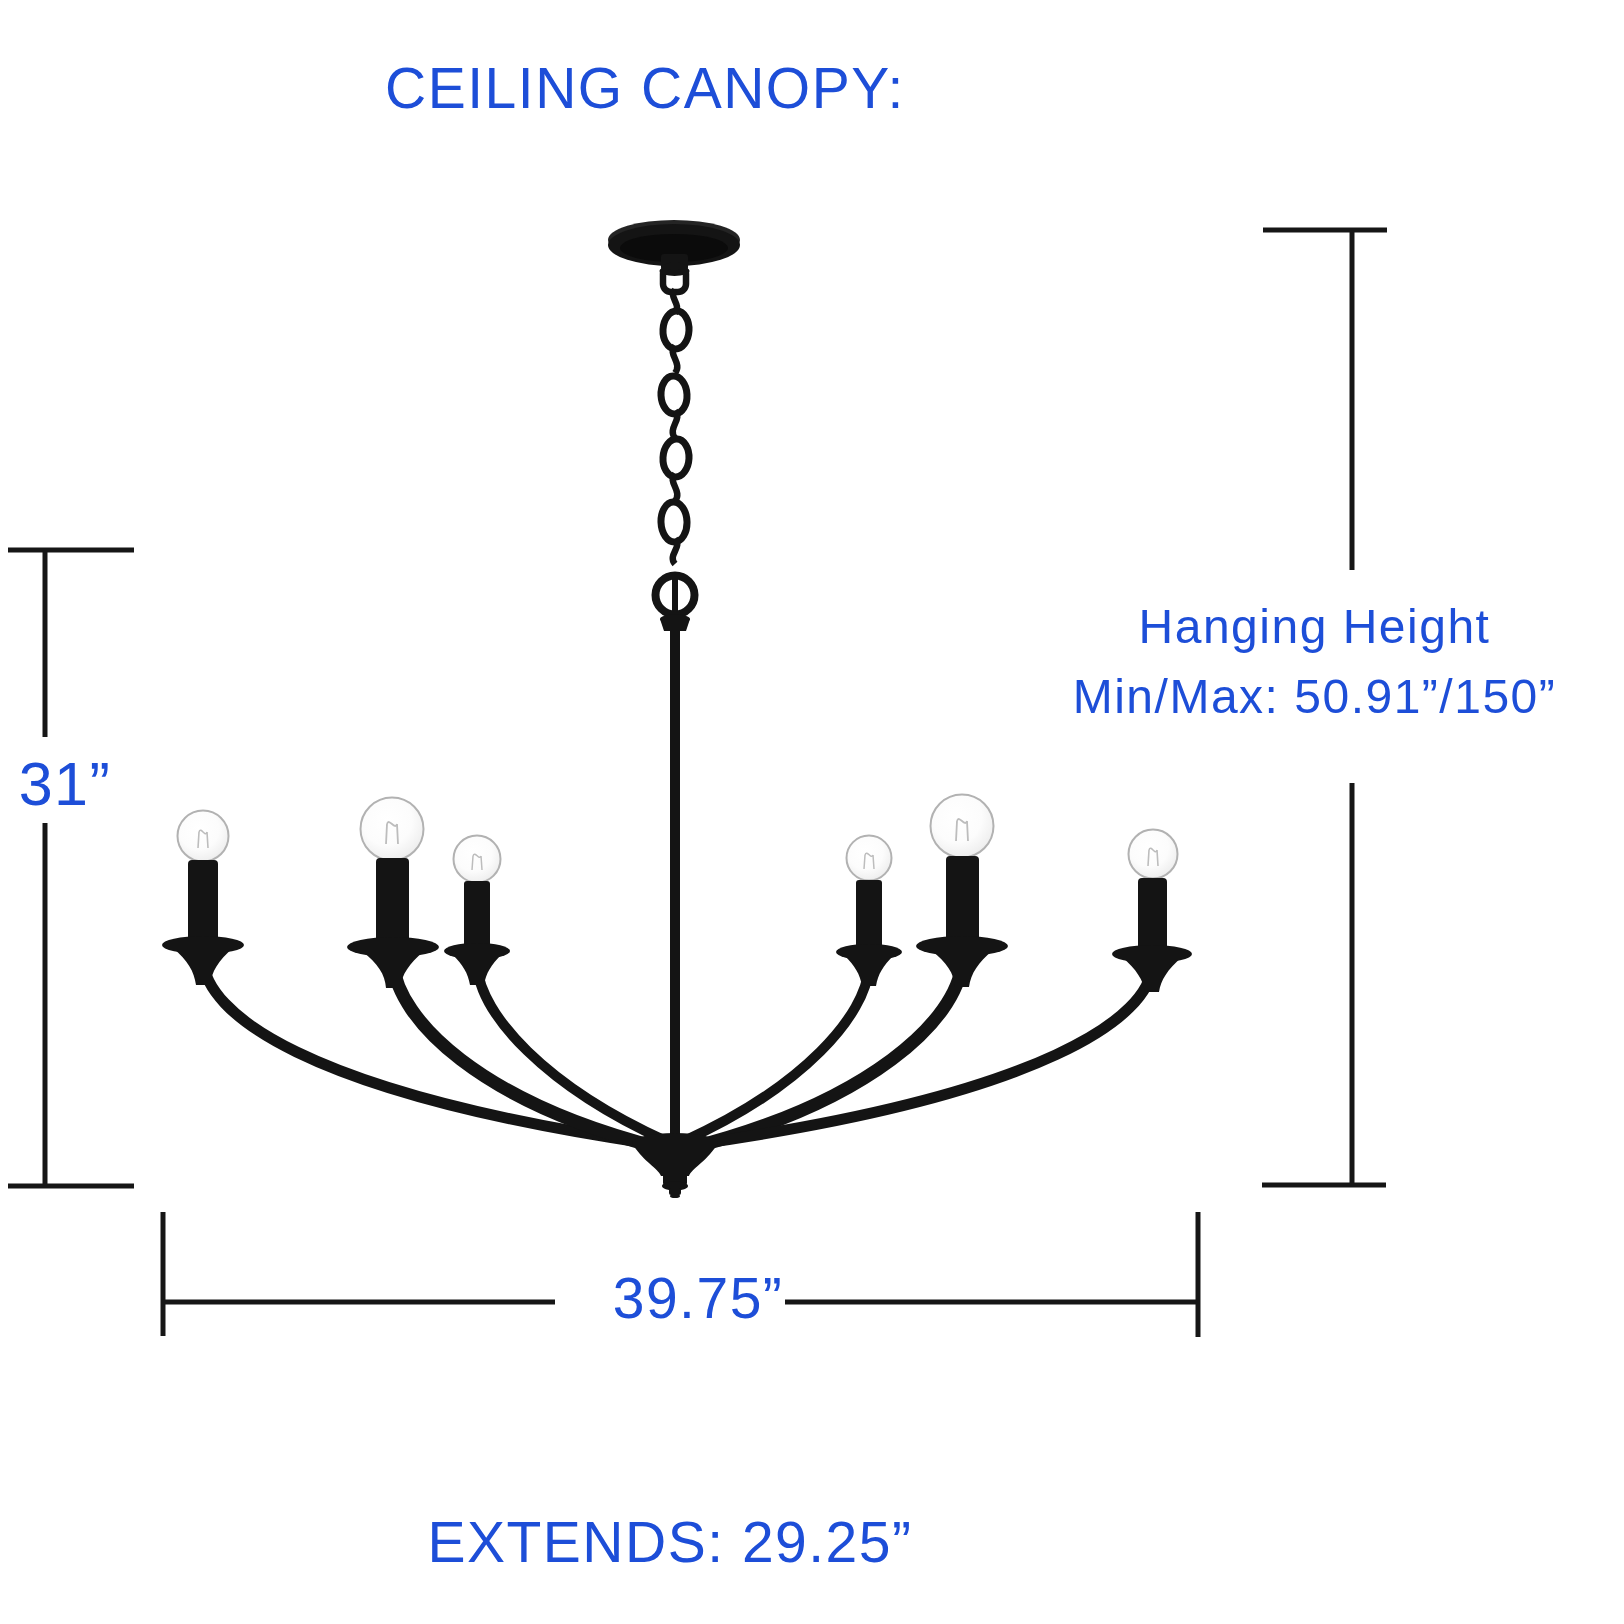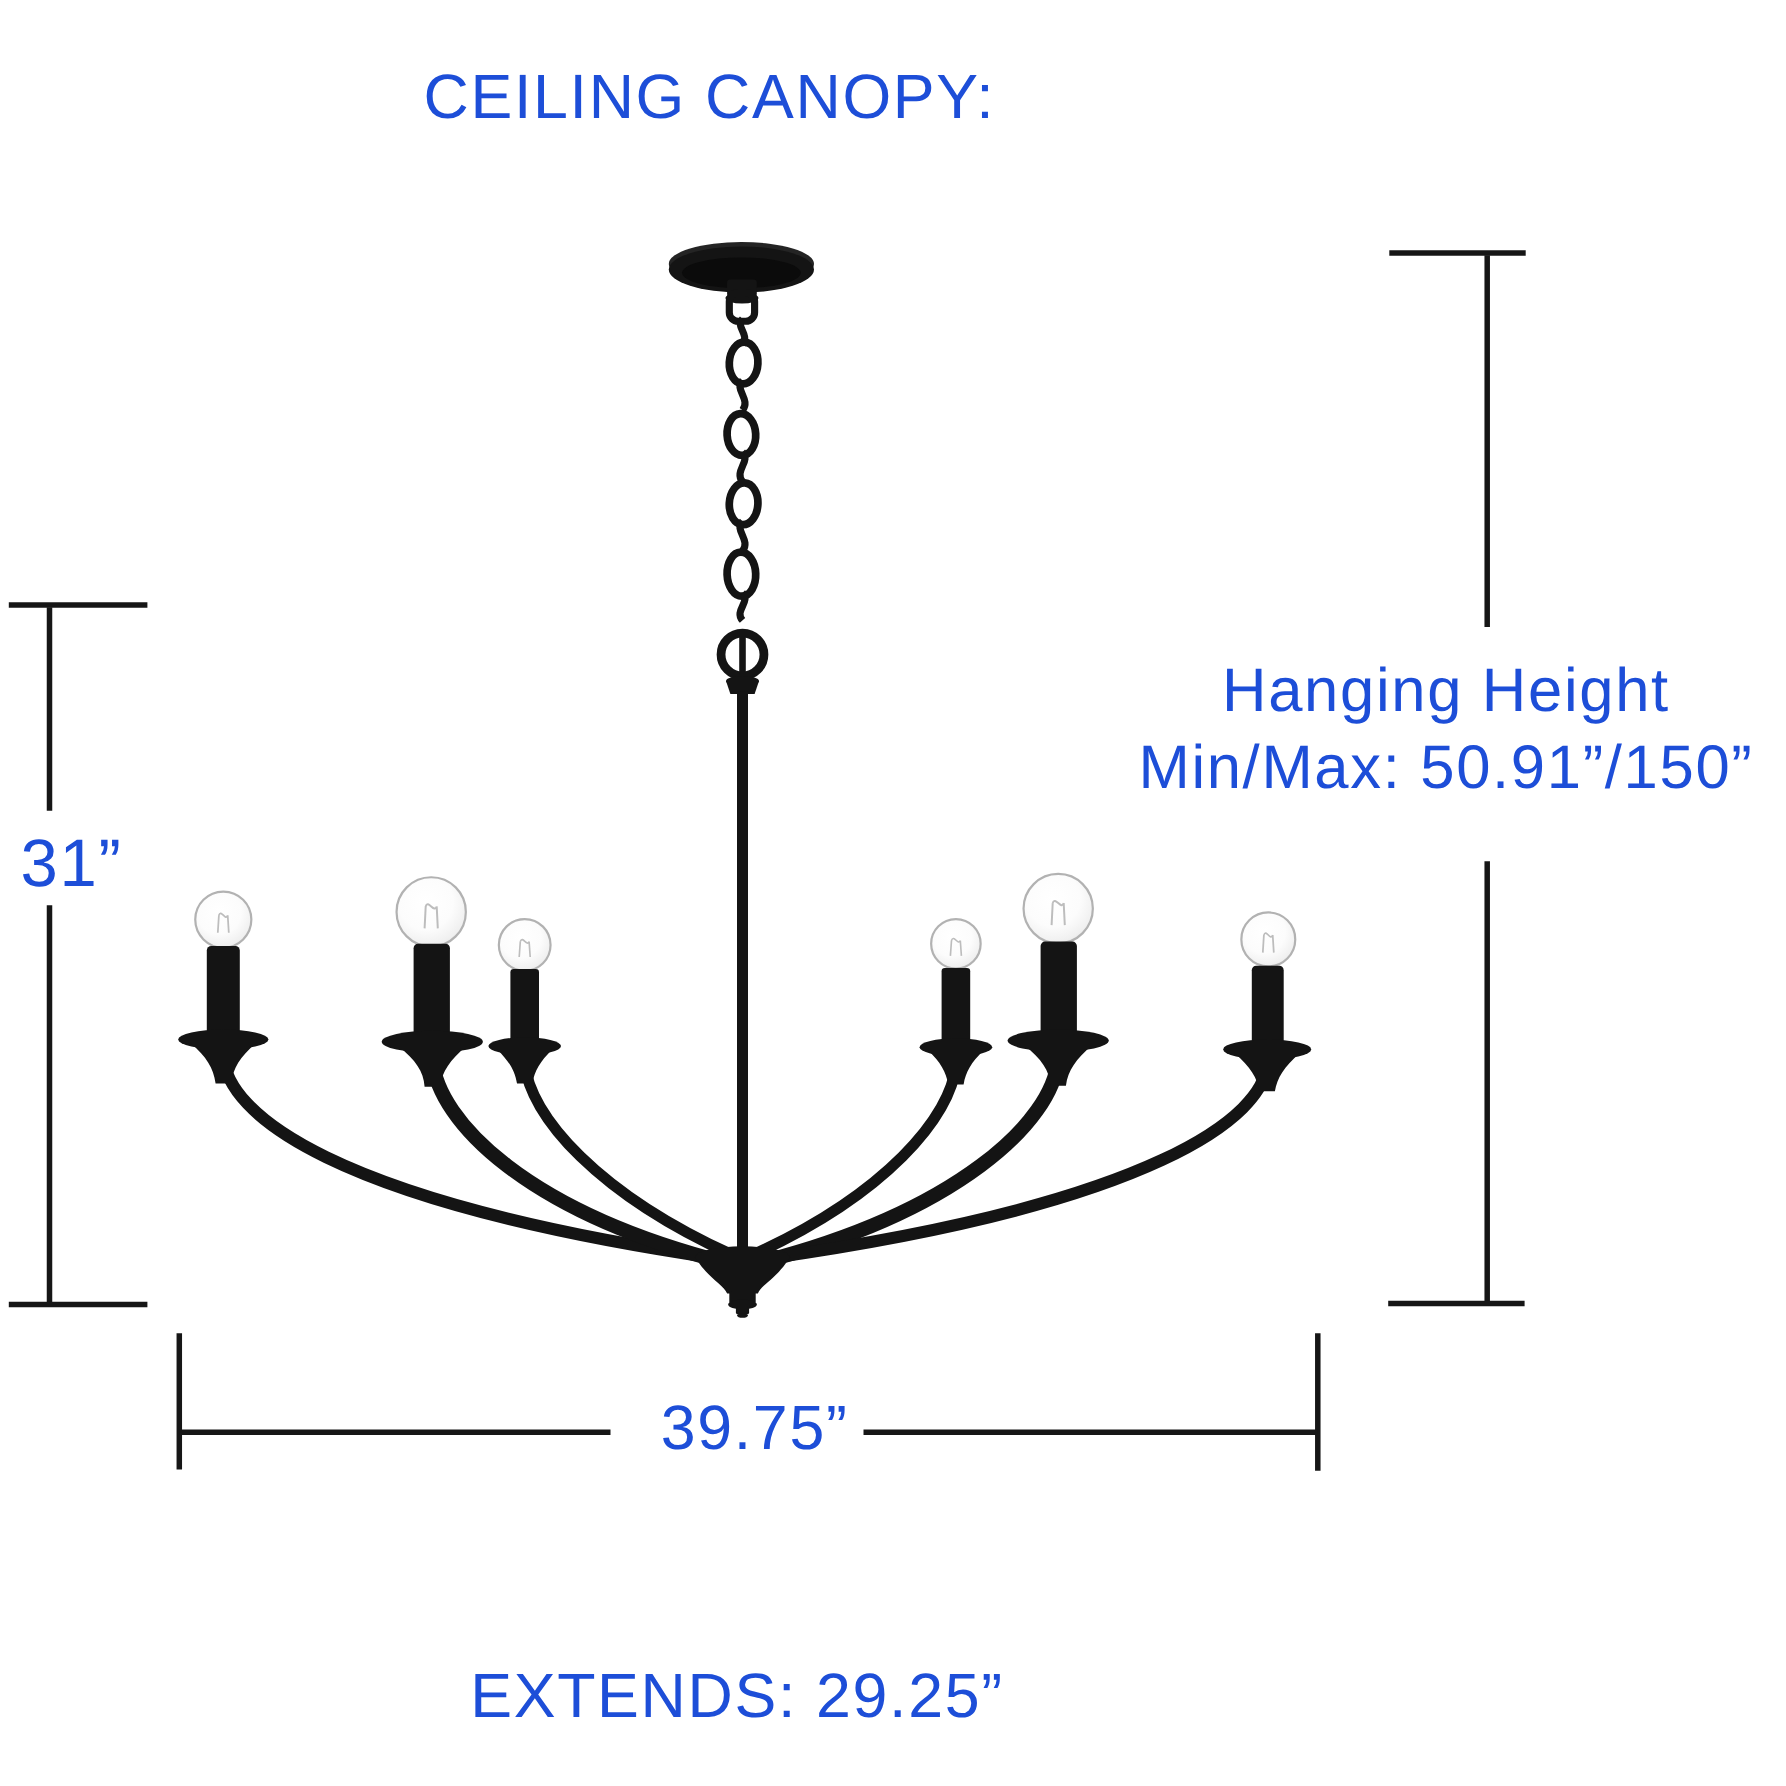--- a/index.html
+++ b/index.html
@@ -7,23 +7,23 @@
     position:relative;width:1624px;height:1624px;background:#ffffff;overflow:hidden;
     font-family:"Liberation Sans","DejaVu Sans",sans-serif;color:#1e1e1e;
   }
   .stage svg{position:absolute;left:0;top:0;}
   .dim-label{
     position:absolute;text-align:center;color:#1d4ed8;
     font-weight:400;letter-spacing:1.5px;line-height:72px;font-size:57px;
     white-space:nowrap;
   }
   .lbl-canopy{left:275px;top:52px;width:740px;}
-  .lbl-hanging{left:1005px;top:592px;width:619px;line-height:70px;font-size:56px;}
+  .lbl-hanging{left:1005px;top:592px;width:619px;line-height:70px;font-size:48px;}
   .lbl-24{left:0px;top:748px;width:130px;font-size:61px;}
-  .lbl-width{left:576px;top:1262px;width:220px;}
+  .lbl-width{left:588px;top:1262px;width:220px;}
   .lbl-extends{left:330px;top:1506px;width:680px;}
 </style>
 </head>
 <body>
 
 <div class="stage">
 
   <svg width="1624" height="1624" viewBox="0 0 1624 1624">
     <defs>
       <radialGradient id="bulbGrad" cx="42%" cy="36%" r="72%">

